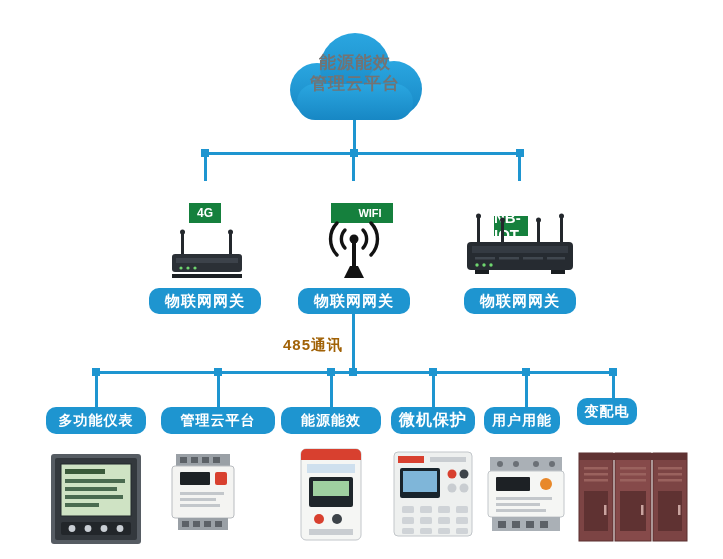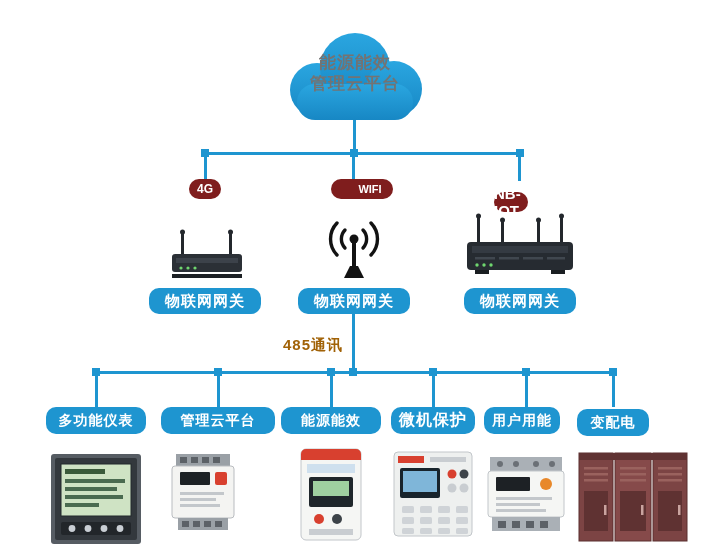--- a/index.html
+++ b/index.html
@@ -8,22 +8,22 @@
     font-family:"Liberation Sans","DejaVu Sans",sans-serif;
   }
   .line{position:absolute;background:#1e95d0;}
   .sq{position:absolute;width:8px;height:8px;background:#1e95d0;}
   .lbl{
     position:absolute;background:#1e95d0;color:#fff;font-weight:bold;
     display:flex;align-items:center;justify-content:center;border-radius:10px;
     letter-spacing:1px;
   }
   .badge{
-    position:absolute;background:#7f1d1d;color:#fff;font-weight:bold;
-    display:flex;align-items:center;justify-content:center;border-radius:10px;
+    position:absolute;background:#15803d;color:#fff;font-weight:bold;
+    display:flex;align-items:center;justify-content:center;border-radius:0;margin-top:24px;
   }
   .cloud{position:absolute;left:277px;top:28px;width:156px;height:98px;}
   .cloud svg{position:absolute;left:0;top:0;}
   .cloud-text{
     position:absolute;left:0;top:24px;width:100%;text-align:center;
     color:#737373;font-weight:bold;font-size:17px;line-height:21px;letter-spacing:1px;
   }
   .devimg{position:absolute;}
   .bus-label{
     position:absolute;left:278px;top:336px;width:70px;height:18px;
@@ -137,21 +137,21 @@
   <div class="line" style="left:330px;top:373px;width:3px;height:34px;"></div>
   <div class="line" style="left:432px;top:373px;width:3px;height:34px;"></div>
   <div class="line" style="left:525px;top:373px;width:3px;height:34px;"></div>
   <div class="line" style="left:612px;top:373px;width:3px;height:34px;"></div>
 
   <div class="lbl" style="left:46px;top:407px;width:100px;height:27px;font-size:14px;">多功能仪表</div>
   <div class="lbl" style="left:161px;top:407px;width:114px;height:27px;font-size:14px;">管理云平台</div>
   <div class="lbl" style="left:281px;top:407px;width:100px;height:27px;font-size:14px;">能源能效</div>
   <div class="lbl" style="left:391px;top:407px;width:84px;height:27px;font-size:16px;">微机保护</div>
   <div class="lbl" style="left:484px;top:407px;width:76px;height:27px;font-size:14px;">用户用能</div>
-  <div class="lbl" style="left:577px;top:409px;width:72px;height:27px;font-size:14px;">变配电</div>
+  <div class="lbl" style="left:577px;top:398px;width:60px;height:27px;font-size:14px;">变配电</div>
 
   <svg class="devimg" style="left:50px;top:448px;" width="92" height="100" viewBox="0 0 92 100">
     <rect x="1" y="6" width="90" height="90" rx="3" fill="#565c63"></rect>
     <rect x="5" y="10" width="82" height="82" rx="2" fill="#33383d"></rect>
     <rect x="11" y="16" width="70" height="52" fill="#cfe3c4" stroke="#23282c"></rect>
     <rect x="15" y="21" width="40" height="5" fill="#3a5a3a"></rect>
     <rect x="15" y="31" width="60" height="4" fill="#4a6b50"></rect>
     <rect x="15" y="39" width="52" height="4" fill="#4a6b50"></rect>
     <rect x="15" y="47" width="58" height="4" fill="#4a6b50"></rect>
     <rect x="15" y="55" width="34" height="4" fill="#4a6b50"></rect>

